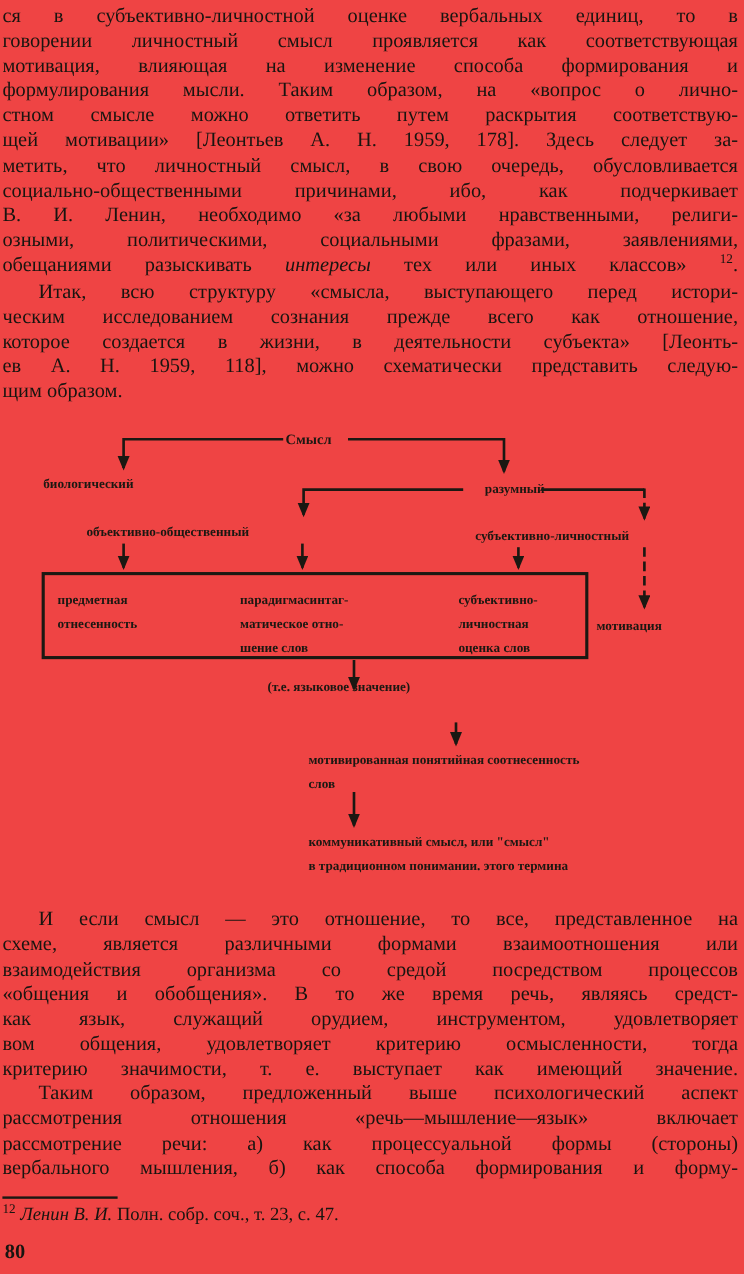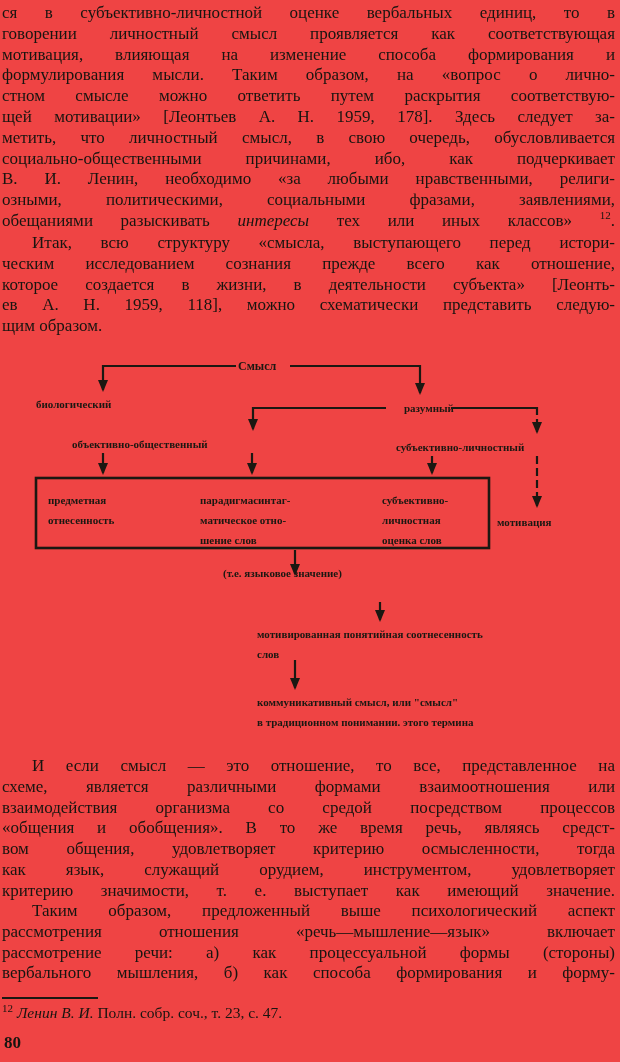--- a/index.html
+++ b/index.html
@@ -103,22 +103,22 @@
 слов</div>
     <div class="dlabel" style="left:257px; top:340px;">коммуникативный смысл, или "смысл"
 в традиционном понимании. этого термина</div>
   </div>
 
   <div class="textblock" style="top:756px;">
     <div class="ln ind">И если смысл — это отношение, то все, представленное на</div>
     <div class="ln">схеме, является различными формами взаимоотношения или</div>
     <div class="ln">взаимодействия организма со средой посредством процессов</div>
     <div class="ln">«общения и обобщения». В то же время речь, являясь средст-</div>
+    <div class="ln">как язык, служащий орудием, инструментом, удовлетворяет</div>
     <div class="ln">вом общения, удовлетворяет критерию осмысленности, тогда</div>
-    <div class="ln">как язык, служащий орудием, инструментом, удовлетворяет</div>
     <div class="ln">критерию значимости, т. е. выступает как имеющий значение.</div>
   </div>
 
   <div class="textblock" style="top:901px;">
     <div class="ln ind">Таким образом, предложенный выше психологический аспект</div>
     <div class="ln">рассмотрения отношения «речь—мышление—язык» включает</div>
     <div class="ln">рассмотрение речи: а) как процессуальной формы (стороны)</div>
     <div class="ln">вербального мышления, б) как способа формирования и форму-</div>
   </div>
 

